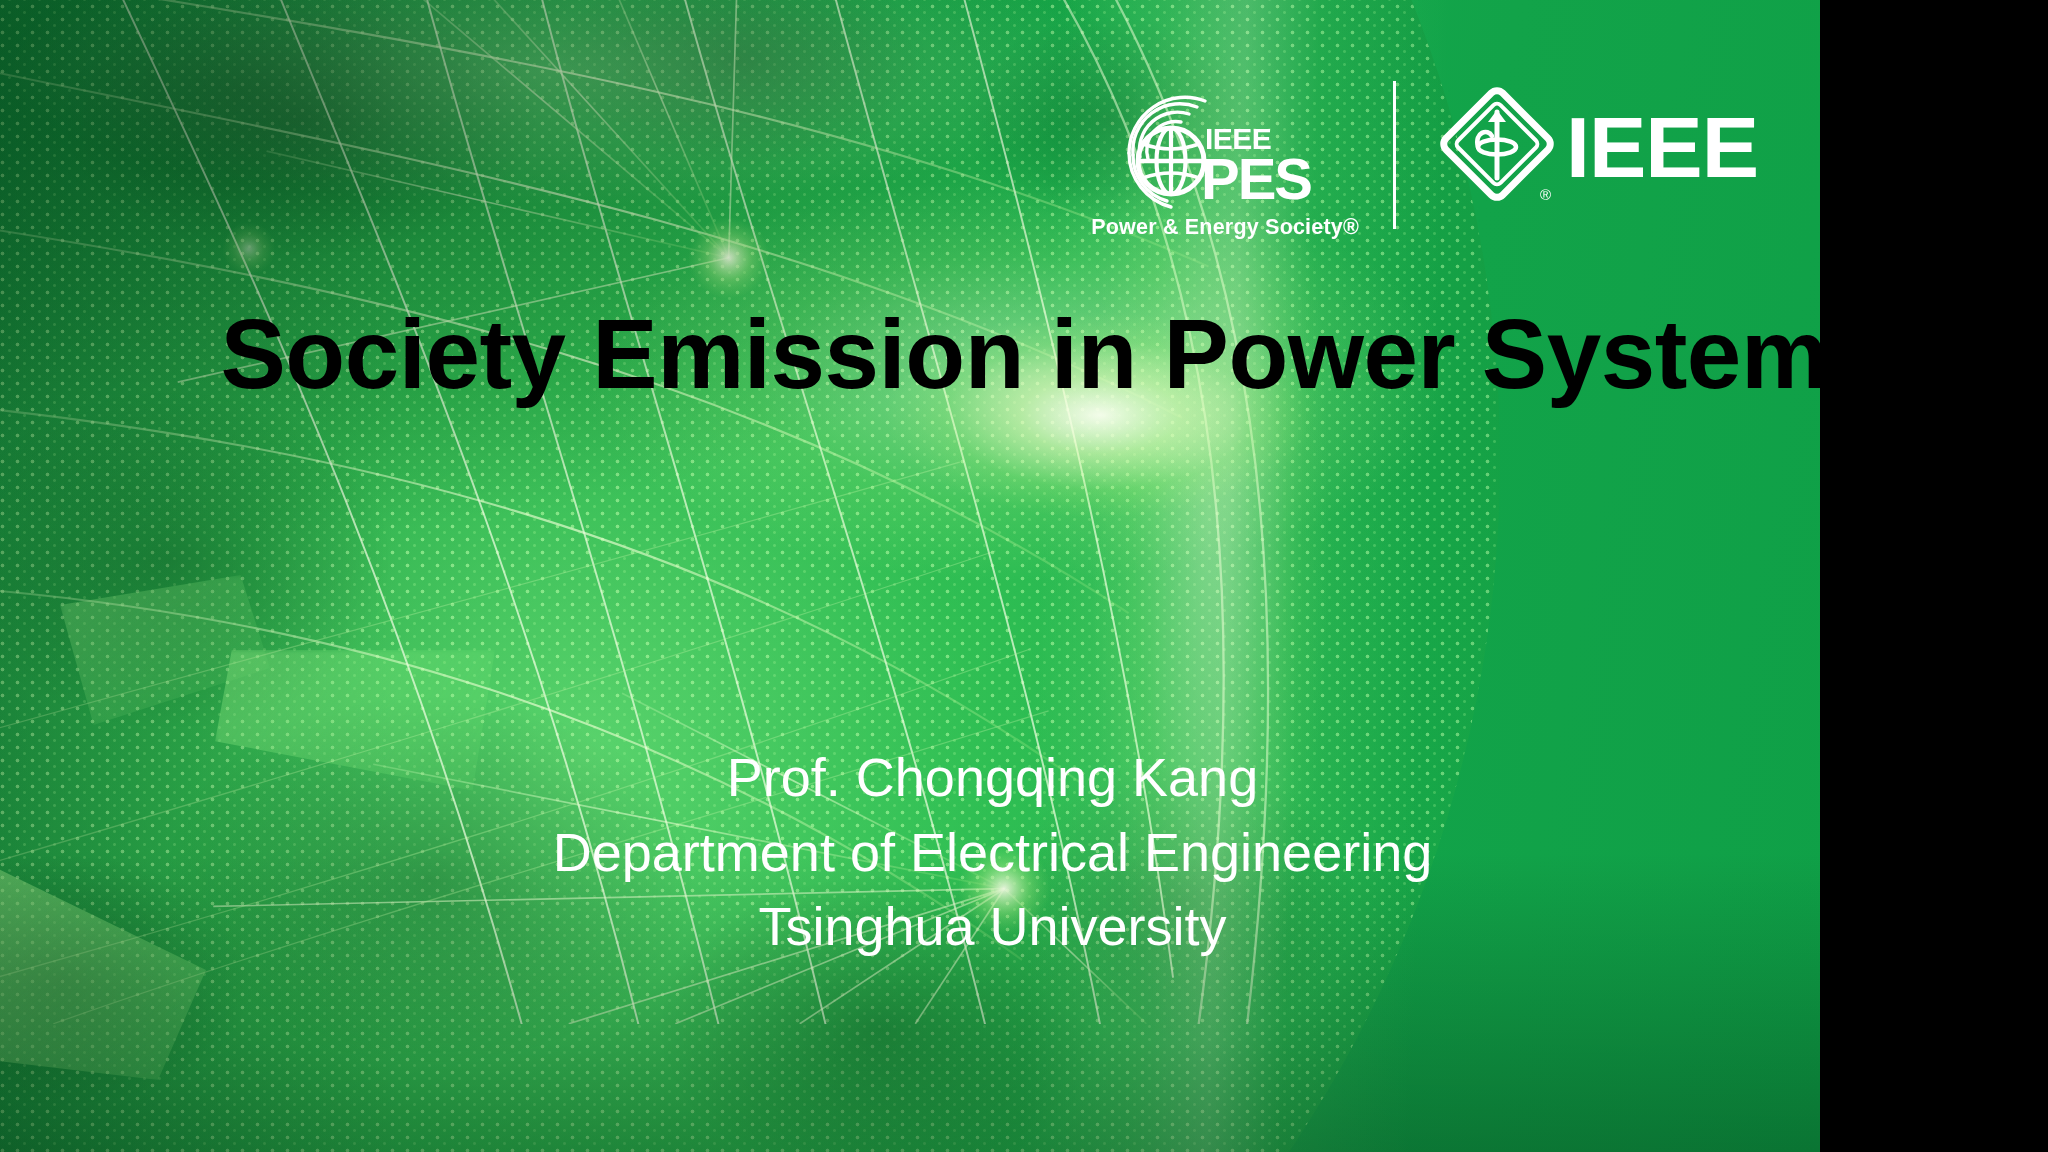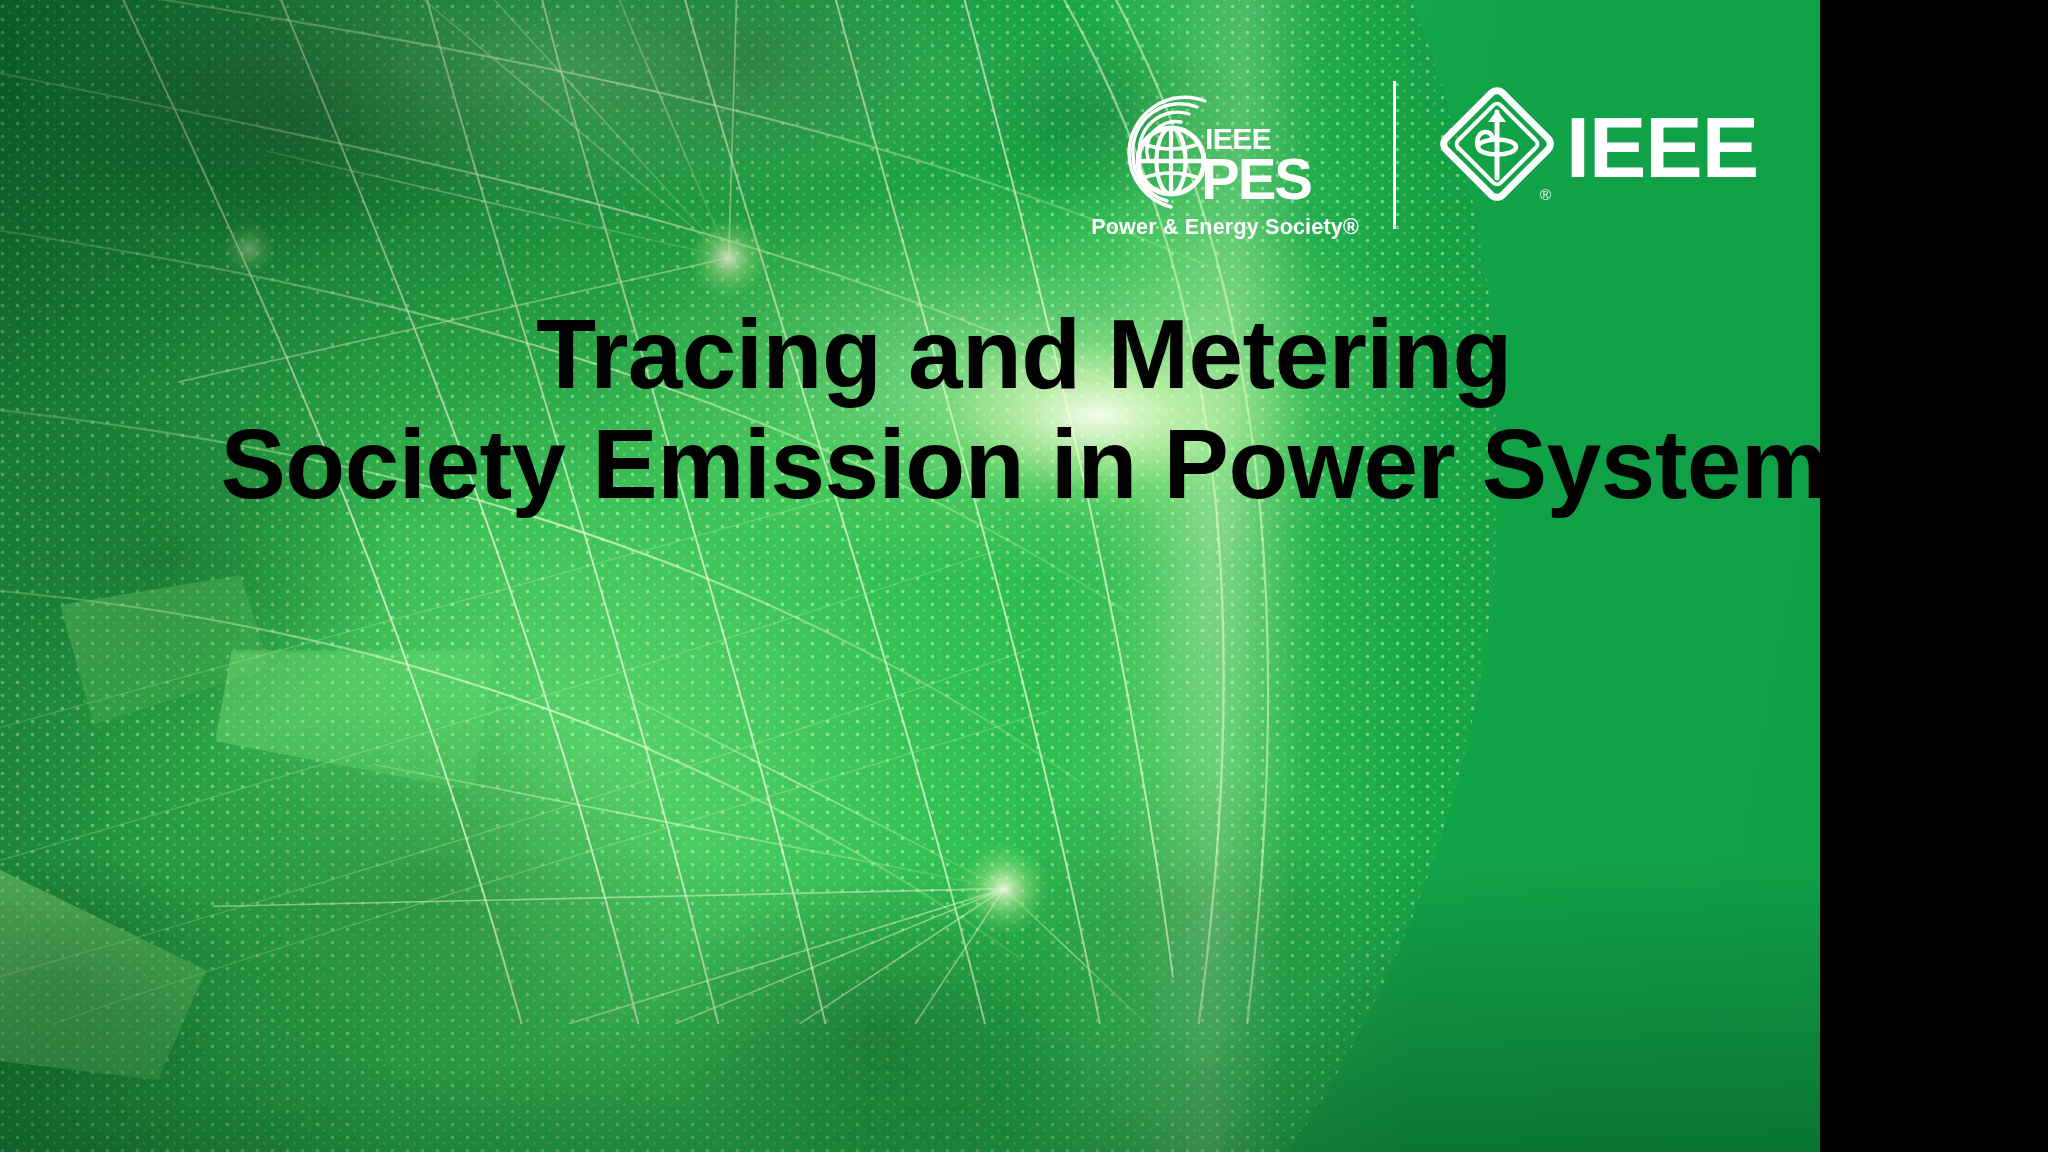--- a/index.html
+++ b/index.html
@@ -370,18 +370,22 @@
           <ellipse cx="0" cy="3" rx="19" ry="7.5" stroke-width="4.6"></ellipse>
           <path d="M -19 3 C -23 -12, -9 -16, -5 -8" stroke-width="4.6"></path>
         </g>
         <text x="106" y="116" font-family="Liberation Sans, sans-serif" font-size="15" fill="#ffffff">®</text>
       </svg>
       <div id="ieee-wordmark">IEEE</div>
     </div>
   </div>
 
   <div id="title-block">
-    <div class="title-line">Tracing and Metering</div>
     <div class="title-line">Society Emission in Power System</div>
   </div>
 
+  <div id="presenter-block">
+    <div class="presenter-line">Prof. Chongqing Kang</div>
+    <div class="presenter-line">Department of Electrical Engineering</div>
+    <div class="presenter-line">Tsinghua University</div>
+  </div>
 
 </div>
 
 </body></html>

